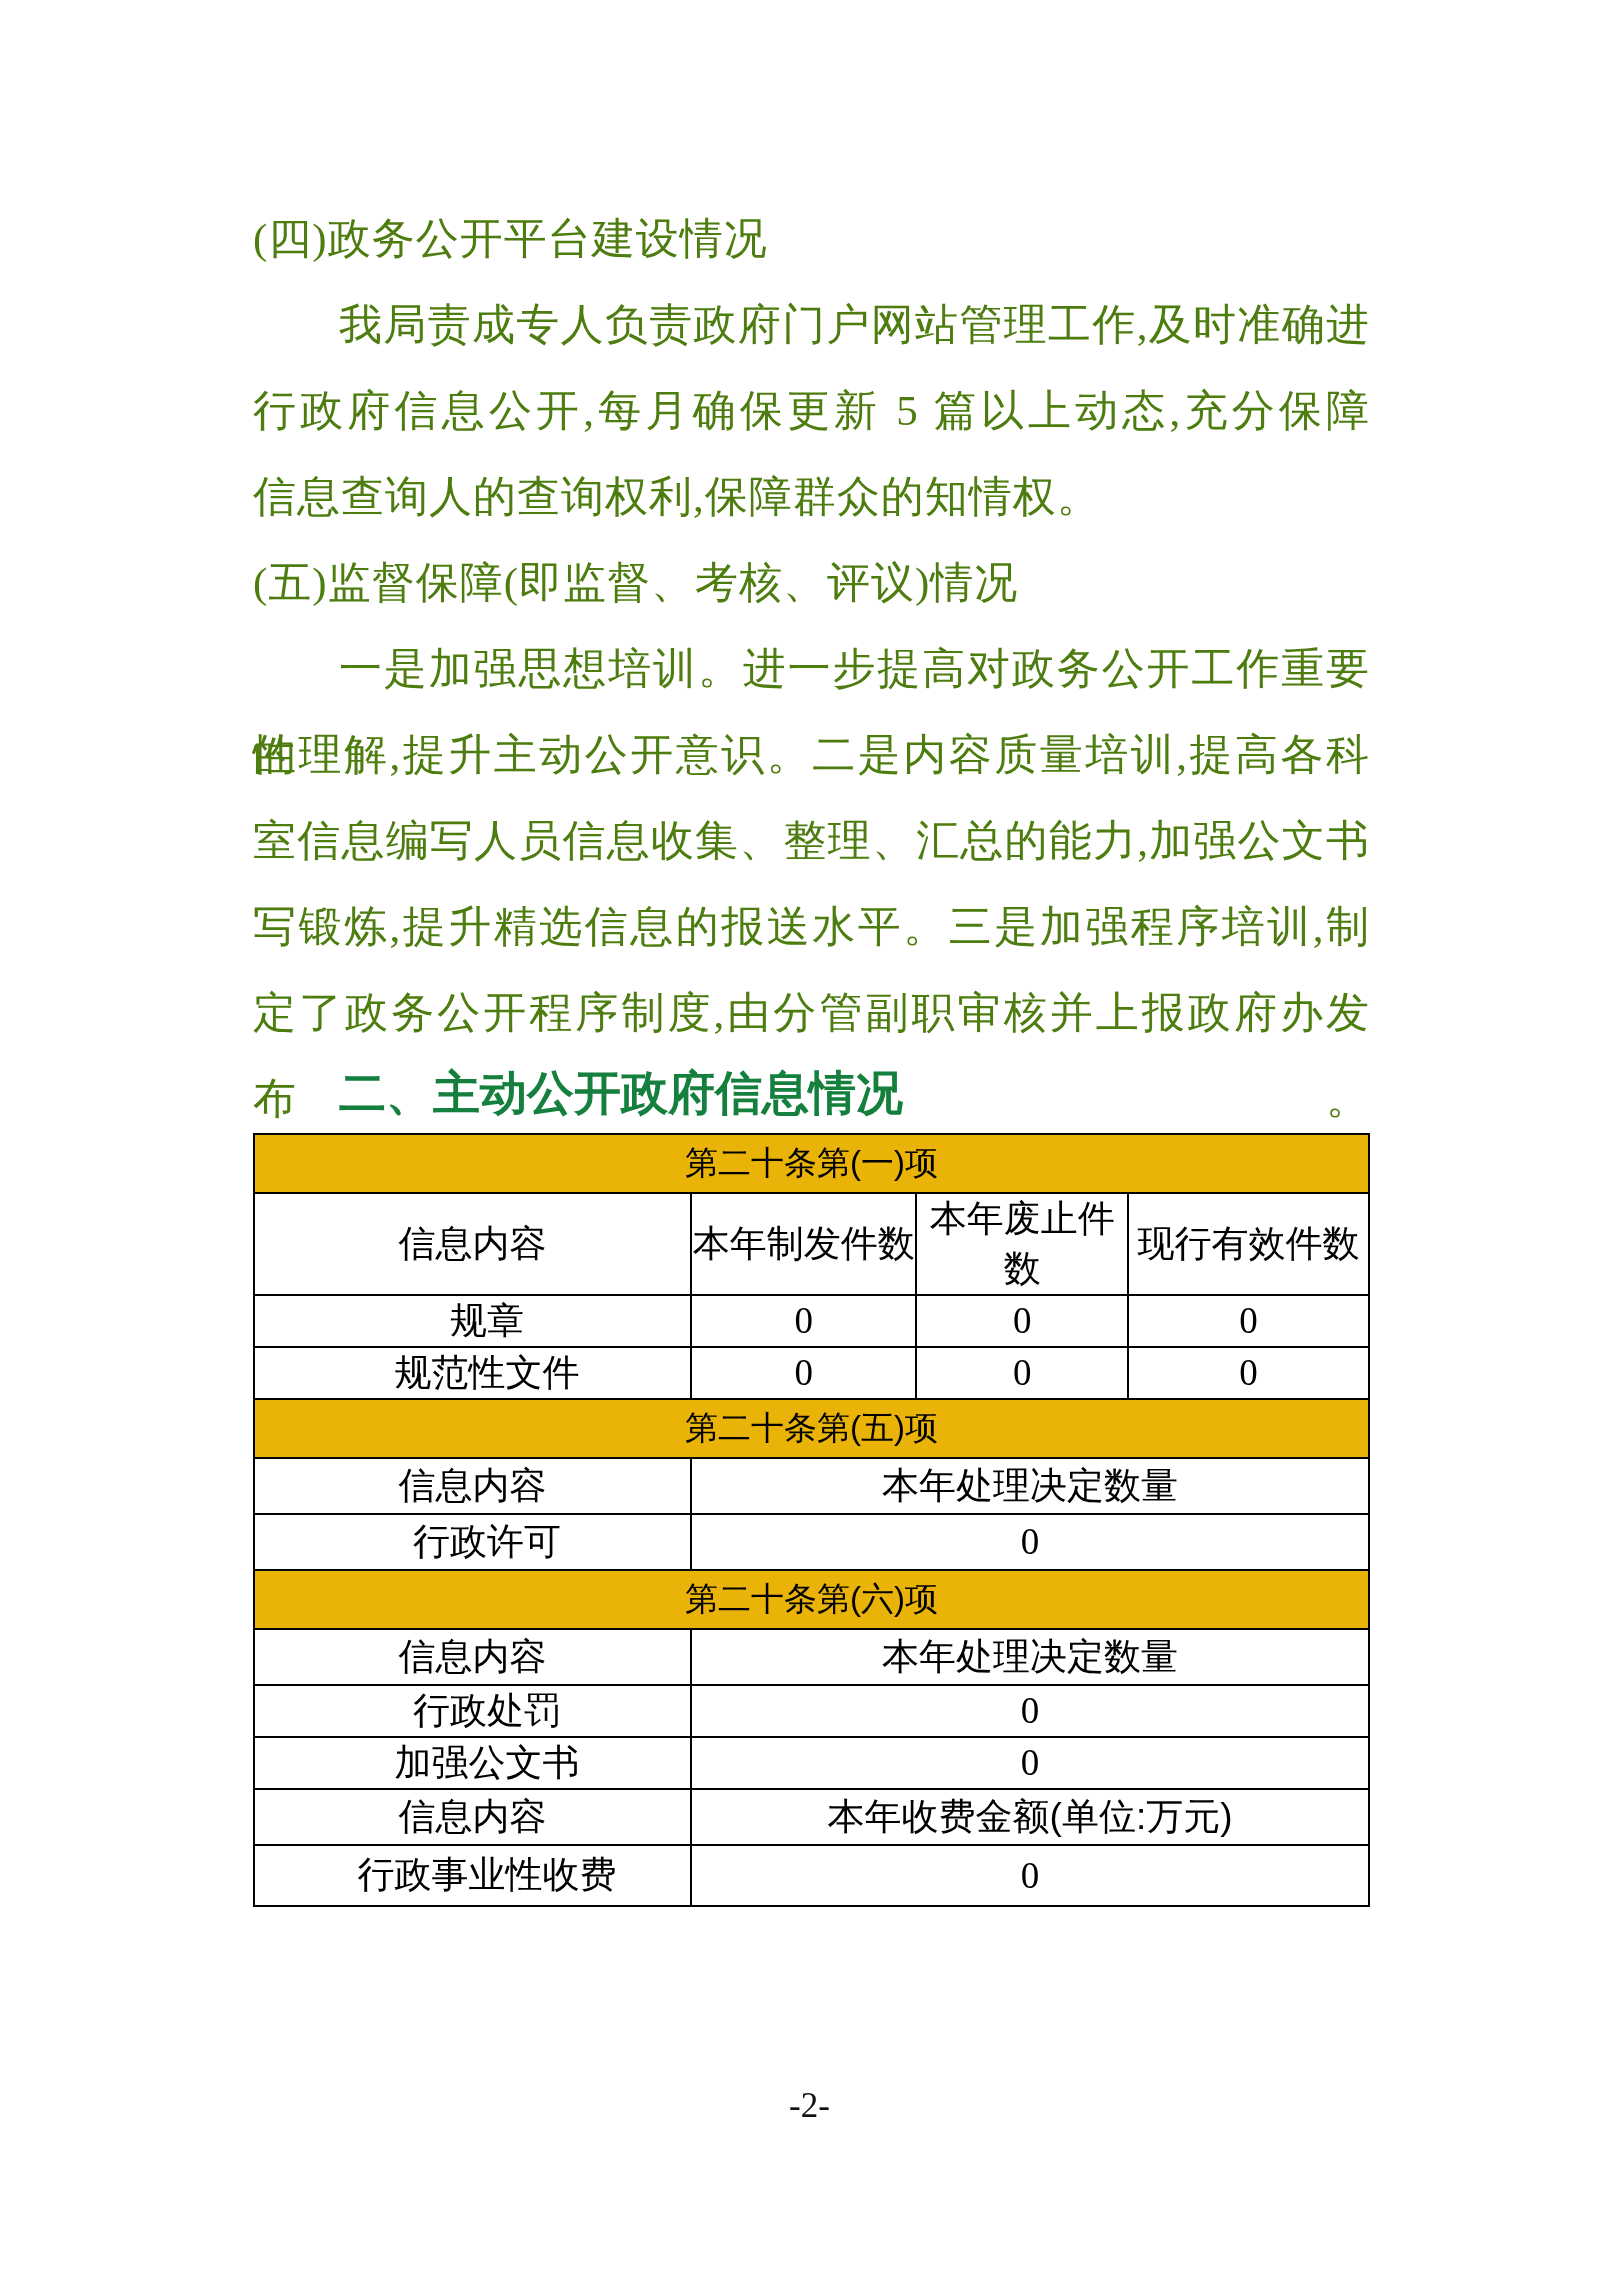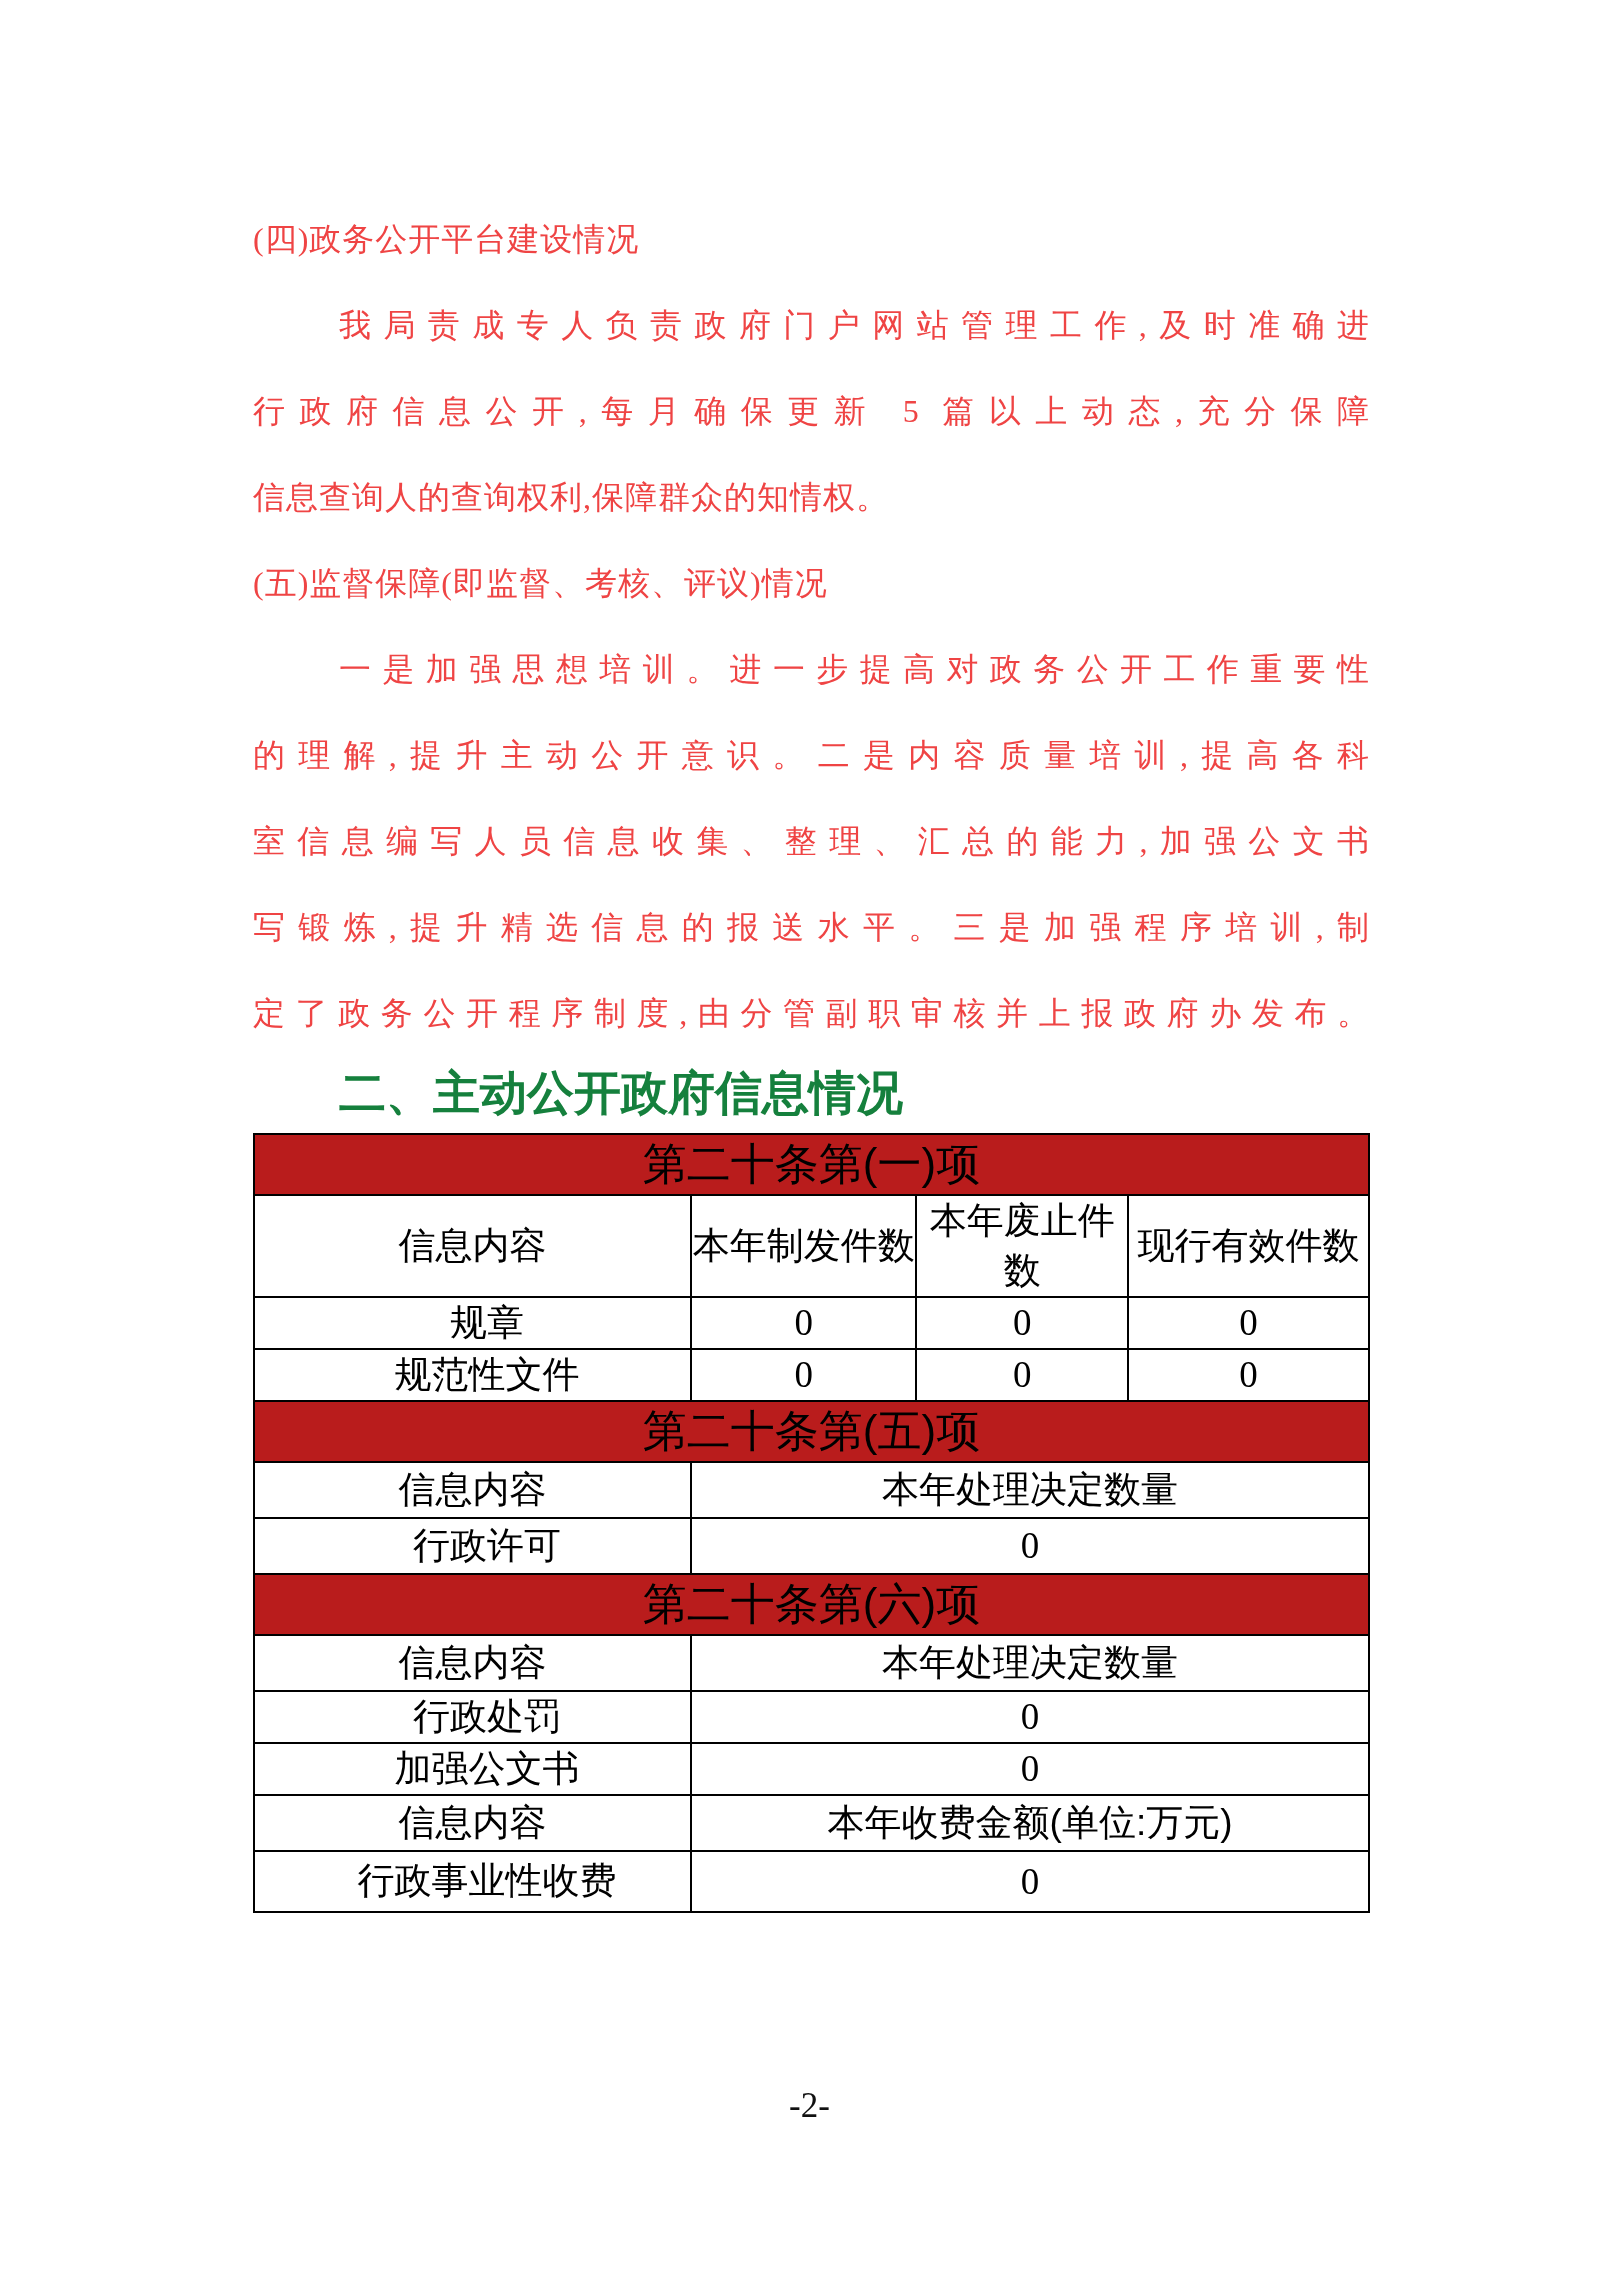--- a/index.html
+++ b/index.html
@@ -14,25 +14,25 @@
     font-family: "Liberation Serif", "DejaVu Serif", serif;
     color: #1a1a1a;
   }
   .content {
     position: absolute;
     left: 253px;
     top: 196px;
     width: 1117px;
   }
   .line {
-    font-size: 32px;
+    font-size: 43px;
     height: 86px;
     line-height: 86px;
     white-space: nowrap;
-    color: #ef4444;
+    color: #4d7c0f;
     letter-spacing: 1px;
   }
   .line.j { white-space: normal; text-align: justify; text-align-last: justify; }
   .line.indent { text-indent: 86px; }
   .heading {
     margin-top: 7.8px;
     height: 57px;
     line-height: 57px;
     text-indent: 86px;
     font-family: "Liberation Sans", "DejaVu Sans", sans-serif;
@@ -51,22 +51,22 @@
   }
   table.report-table td {
     border: 2px solid #000000;
     text-align: center;
     vertical-align: middle;
     font-size: 37px;
     color: #000000;
     overflow: hidden;
   }
   tr.r-blue td {
-    background: #b91c1c;
-    font-size: 44px;
+    background: #eab308;
+    font-size: 33px;
     height: 59px;
   }
   tr.r-head4 td { height: 76px; }
   tr.r-head2 td { height: 56px; }
   tr.r-data td { height: 52px; }
   tr.r-last td { height: 61px; }
   td.lbl { text-align: left; padding-left: 29px; }
   td.val { font-family: "Liberation Serif", "DejaVu Serif", serif; font-size: 35px; }
   .footer {
     position: absolute;

